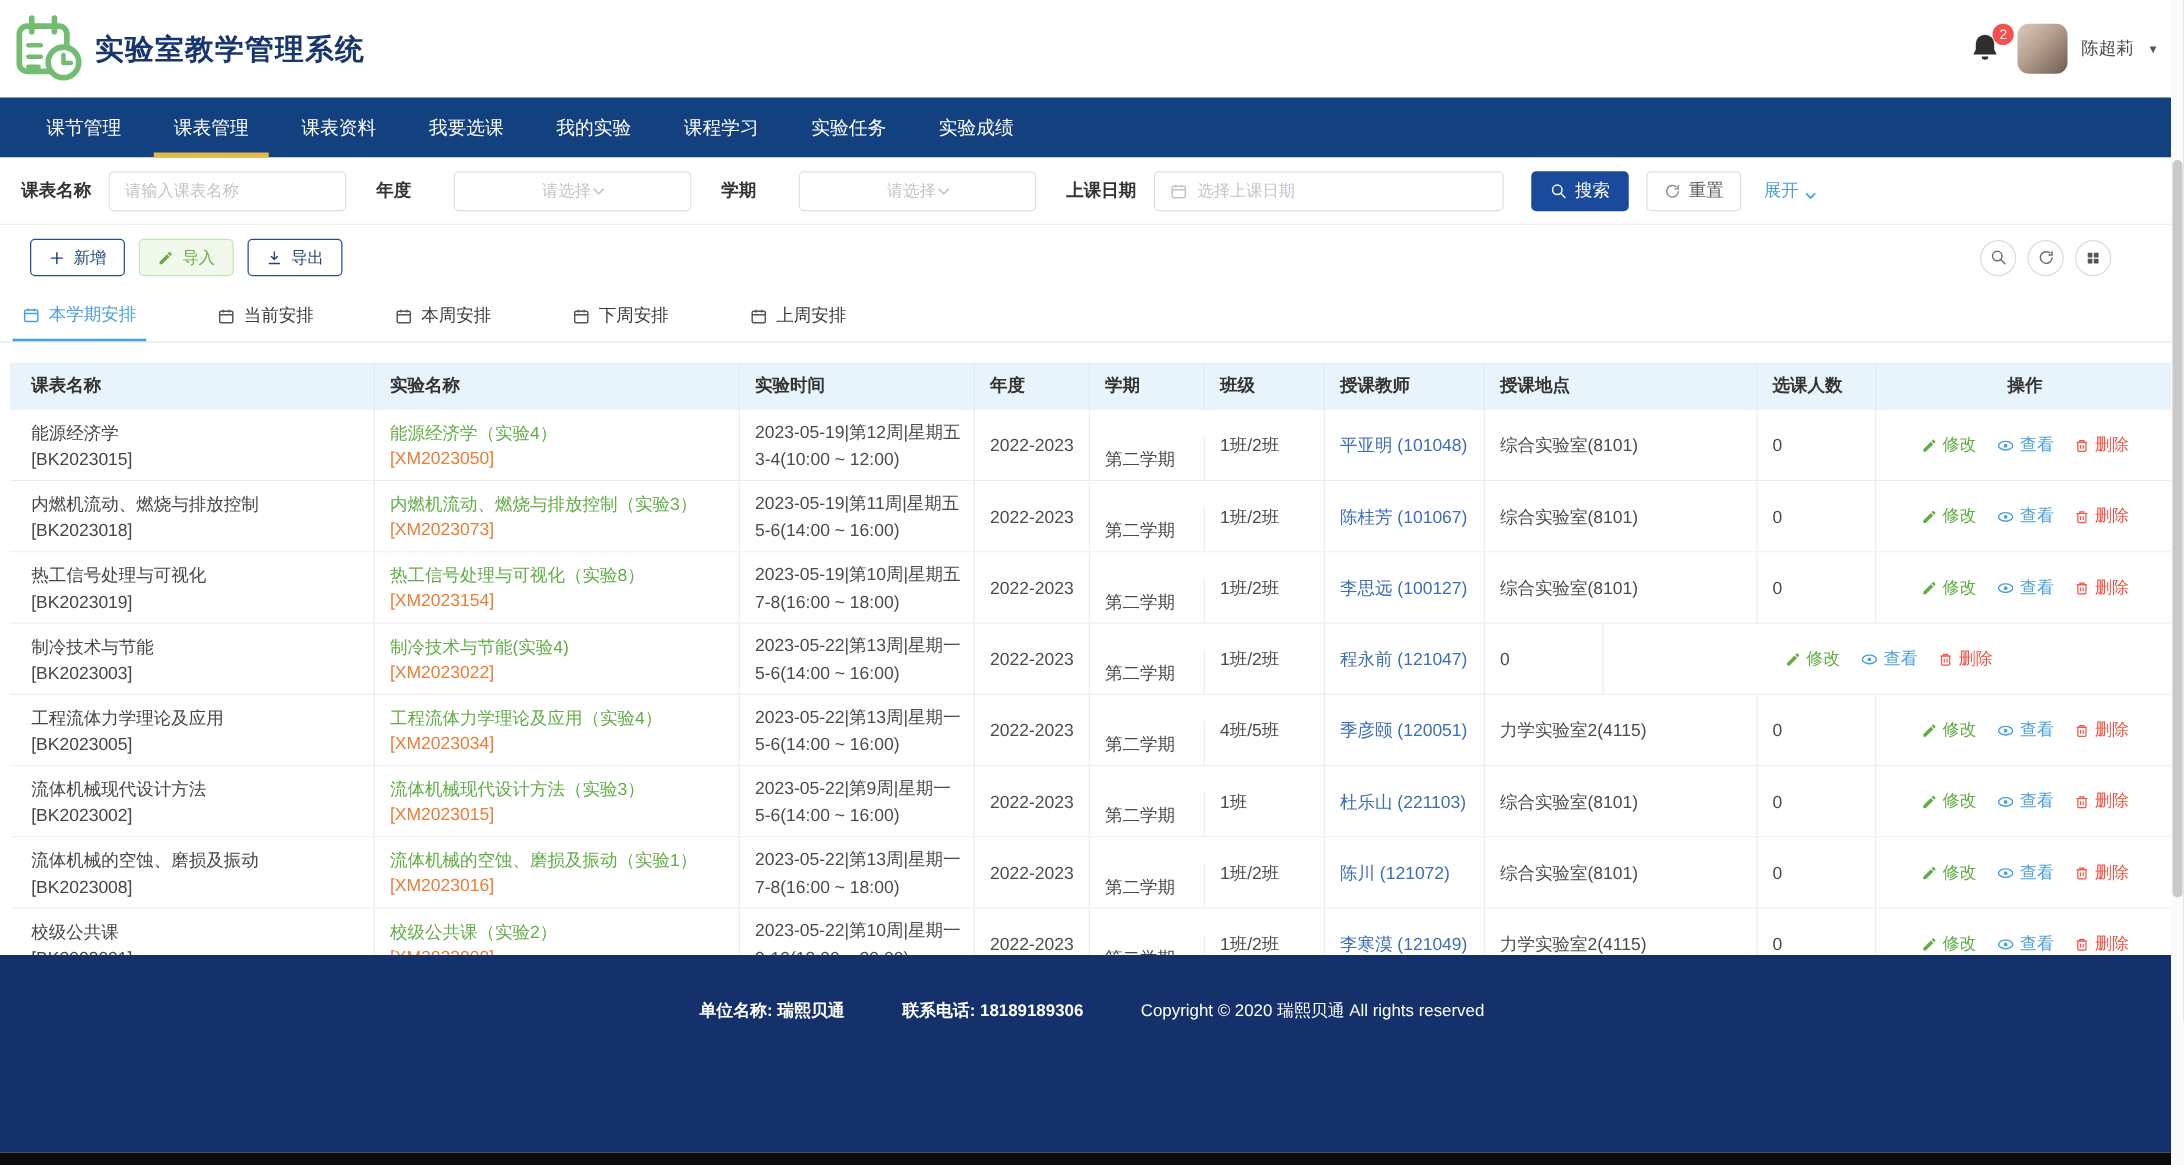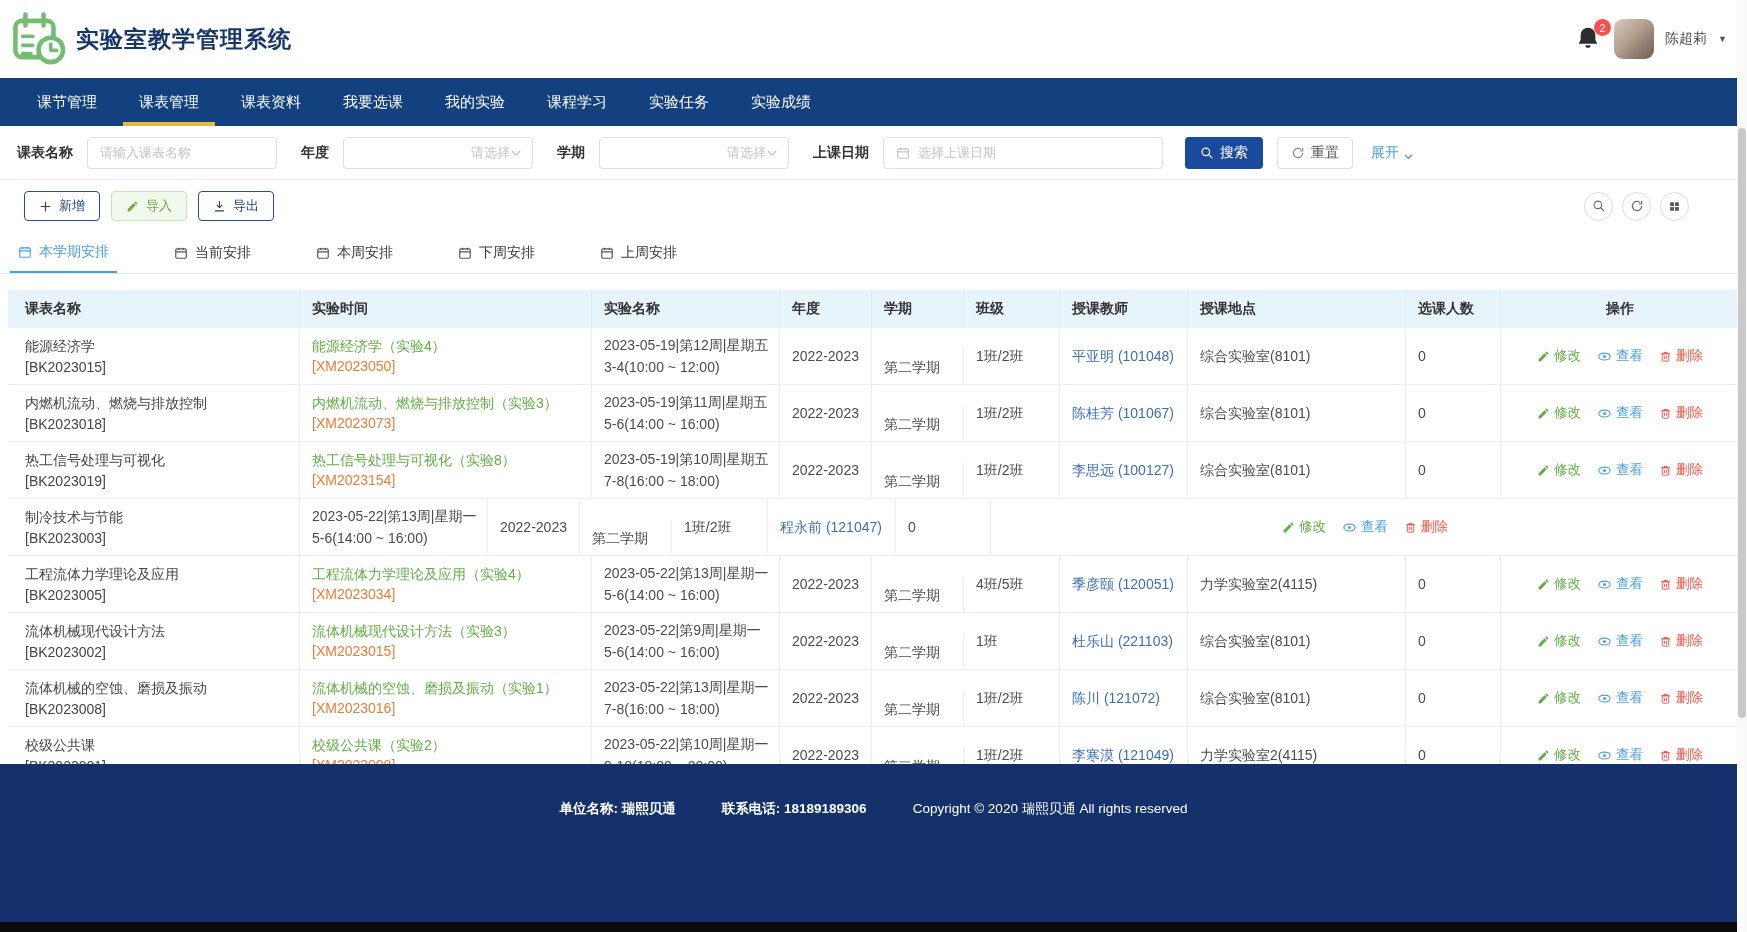--- a/index.html
+++ b/index.html
@@ -28,21 +28,21 @@
   .navitem { position:relative; display:inline-flex; align-items:center; height:48px; padding:0 16px; margin:0 5px; color:#fff; font-size:15px; cursor:pointer; white-space:nowrap; }
   .navitem.active::after { content:""; position:absolute; left:0; bottom:0; width:100%; height:4px; background:#E8B93F; }
 
   
   .filters { height:54px; display:flex; align-items:center; padding:0 17px; border-bottom:1px solid #F0F0F0; background:#fff; }
   .fgroup { display:flex; align-items:center; }
   .fgroup + .fgroup { margin-left:24px; }
   .fgroup label { font-size:14px; color:#333; font-weight:600; margin-right:14px; white-space:nowrap; }
   .tinput { width:190px; height:32px; border:1px solid #DCDFE6; border-radius:4px; padding:0 12px; font-size:13px; color:#333; outline:none; font-family:inherit; }
   .tinput::placeholder { color:#C0C4CC; }
-  .selectbox { width:190px; height:32px; border:1px solid #DCDFE6; border-radius:4px; display:flex; align-items:center; justify-content:flex-end; padding:0 10px 0 12px; cursor:pointer; background:#fff; }
+  .selectbox { width:190px; height:32px; border:1px solid #DCDFE6; border-radius:4px; display:flex; align-items:center; justify-content:center; padding:0 10px 0 12px; cursor:pointer; background:#fff;margin-left:20px; }
   .selectbox .ph, .dateinput .ph { color:#C0C4CC; font-size:13px; }
   .dateinput { width:280px; height:32px; border:1px solid #DCDFE6; border-radius:4px; display:flex; align-items:center; gap:8px; padding:0 12px; cursor:pointer; background:#fff; }
   .btn-search { height:32px; padding:0 15px; background:#1A4A9C; color:#fff; border:none; border-radius:4px; display:inline-flex; align-items:center; gap:6px; font-size:14px; margin-left:22px; cursor:pointer; font-family:inherit; }
   .btn-reset { height:32px; padding:0 13px; background:#fff; color:#5a5a5a; border:1px solid #DCDFE6; border-radius:4px; display:inline-flex; align-items:center; gap:6px; font-size:14px; margin-left:14px; cursor:pointer; font-family:inherit; }
   .expand { margin-left:18px; color:#4AA0DF; font-size:14px; display:inline-flex; align-items:flex-end; gap:4px; }
 
   
   .toolbar { height:52px; display:flex; align-items:center; justify-content:space-between; padding:0 24px; }
   .tbleft { display:flex; gap:11px; }
   .btn-outline { height:30px; padding:0 14px; border-radius:4px; display:inline-flex; align-items:center; gap:7px; font-size:13px; background:#fff; border:1px solid #27508A; color:#1E4679; cursor:pointer; font-family:inherit; }
@@ -306,25 +306,25 @@
 </ul>
 </section>
 
 <section class="tablesec">
   <div class="thead" id="thead-row">
   <div class="th">
         <span>课表名称</span>
       </div>
 
   <div class="th">
+        <span>实验名称</span>
+      </div>
+
+  <div class="th">
         <span>实验时间</span>
-      </div>
-
-  <div class="th">
-        <span>实验名称</span>
       </div>
 
   <div class="th">
         <span>年度</span>
       </div>
 
   <div class="th">
         <span>学期</span>
       </div>
 
@@ -521,20 +521,24 @@
         <span>删除</span>
       </a>
     </div>
   </div>
 
   <div class="tr">
     <div class="td c1">
       <div class="nm">制冷技术与节能</div>
       <div class="nm">[BK2023003]</div>
     </div>
+    <div class="td c2">
+      <div class="exp">制冷技术与节能(实验4)</div>
+      <div class="expcode">[XM2023022]</div>
+    </div>
     <div class="td c3">
       <div class="tm">2023-05-22|第13周|星期一</div>
       <div class="tm">5-6(14:00 ~ 16:00)</div>
     </div>
     <div class="td c4">
           <span>2022-2023</span>
         </div>
     <div class="td c5">
           <span>第二学期</span>
         </div>

